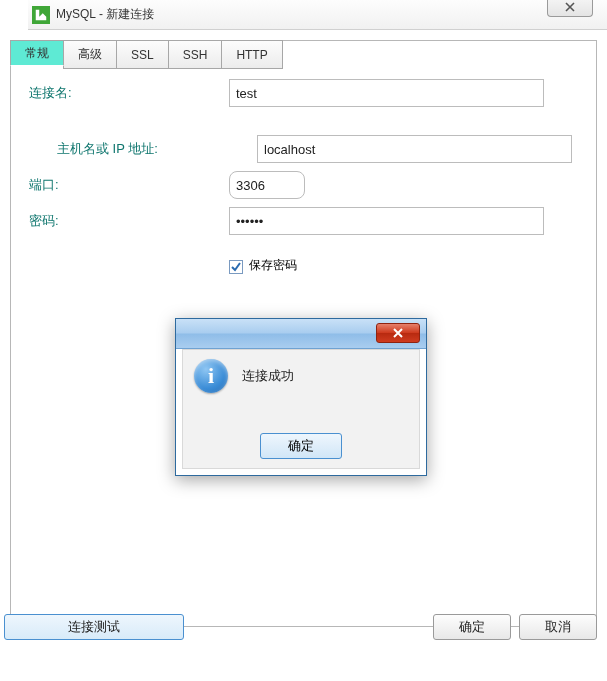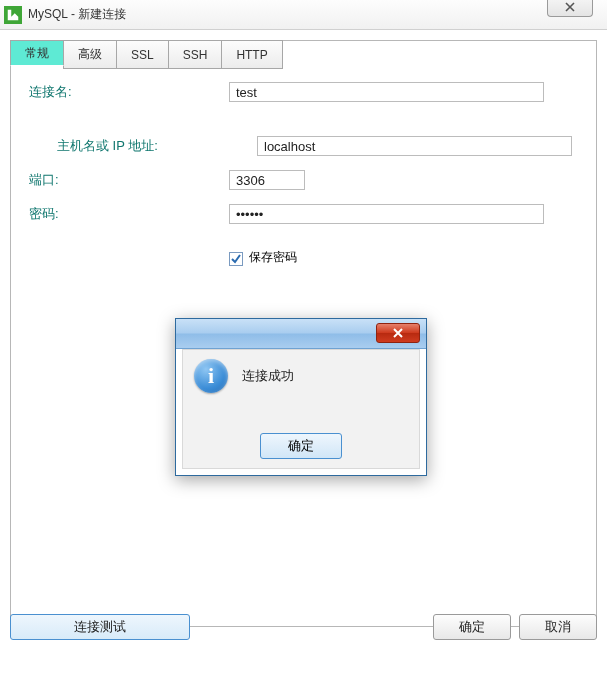--- a/index.html
+++ b/index.html
@@ -14,20 +14,21 @@
     overflow: hidden;
   }
   .titlebar {
     height: 30px;
     background: linear-gradient(to bottom, #fdfdfd, #f1f1f1);
     border-bottom: 1px solid #d0d0d0;
     display: flex;
     align-items: center;
     padding: 0 4px;
     position: relative;
+    margin-left: 28px;
   }
   .app-icon {
     width: 18px; height: 18px;
     background: #3fa637;
     display: inline-flex;
     align-items: center;
     justify-content: center;
     margin-right: 6px;
   }
   .app-icon svg { width: 14px; height: 14px; fill: #fff; }
@@ -95,49 +96,49 @@
     min-height: 26px;
   }
   .form-row.gap { margin-top: 28px; margin-left: 28px; }
   .form-label {
     width: 200px;
     color: #0f766e;
     font-size: 13px;
   }
   .text-input {
     border: 1px solid #bcbcbc;
-    height: 20px;
+    height: 28px;
     padding: 2px 6px;
     font-size: 13px;
     font-family: inherit;
     color: #222;
     background: #fff;
   }
   .text-input.wide { width: 315px; }
-  .text-input.narrow { width: 76px; }
+  .text-input.narrow { width: 76px; border-radius: 8px; }
   .checkbox-row {
     display: flex;
     align-items: flex-end;
     margin-left: 200px;
     margin-top: 22px;
   }
   .checkbox {
     width: 14px;
     height: 14px;
     border: 1px solid #7a9ac0;
     background: #fff;
     display: inline-flex;
     align-items: center;
     justify-content: center;
     margin-right: 6px;
   }
   .checkbox svg { width: 12px; height: 12px; }
   .bottom-bar {
     position: absolute;
-    left: 10px;
+    left: 4px;
     right: 10px;
     bottom: 3px;
     display: flex;
     align-items: center;
     height: 34px;
     text-align: right;
   }
   .btn {
     height: 26px;
     border: 1px solid #9a9a9a;

